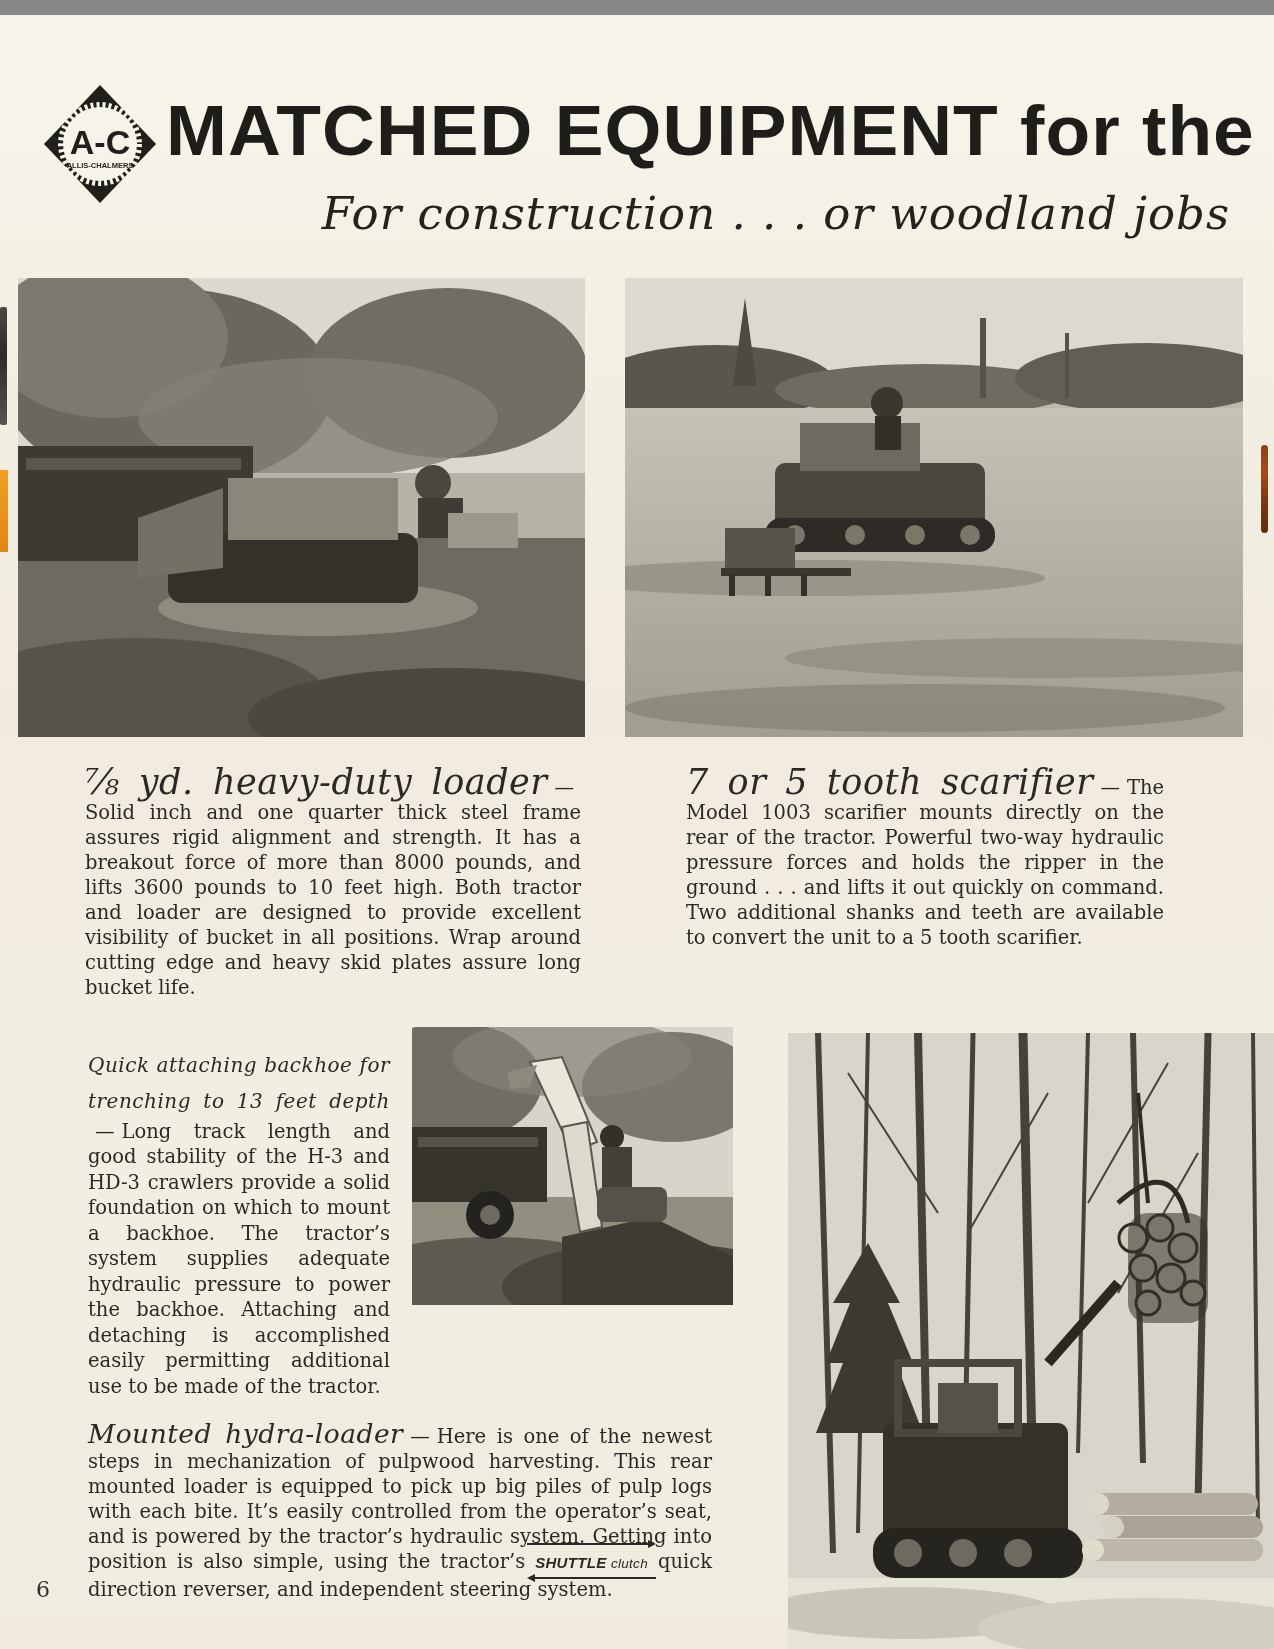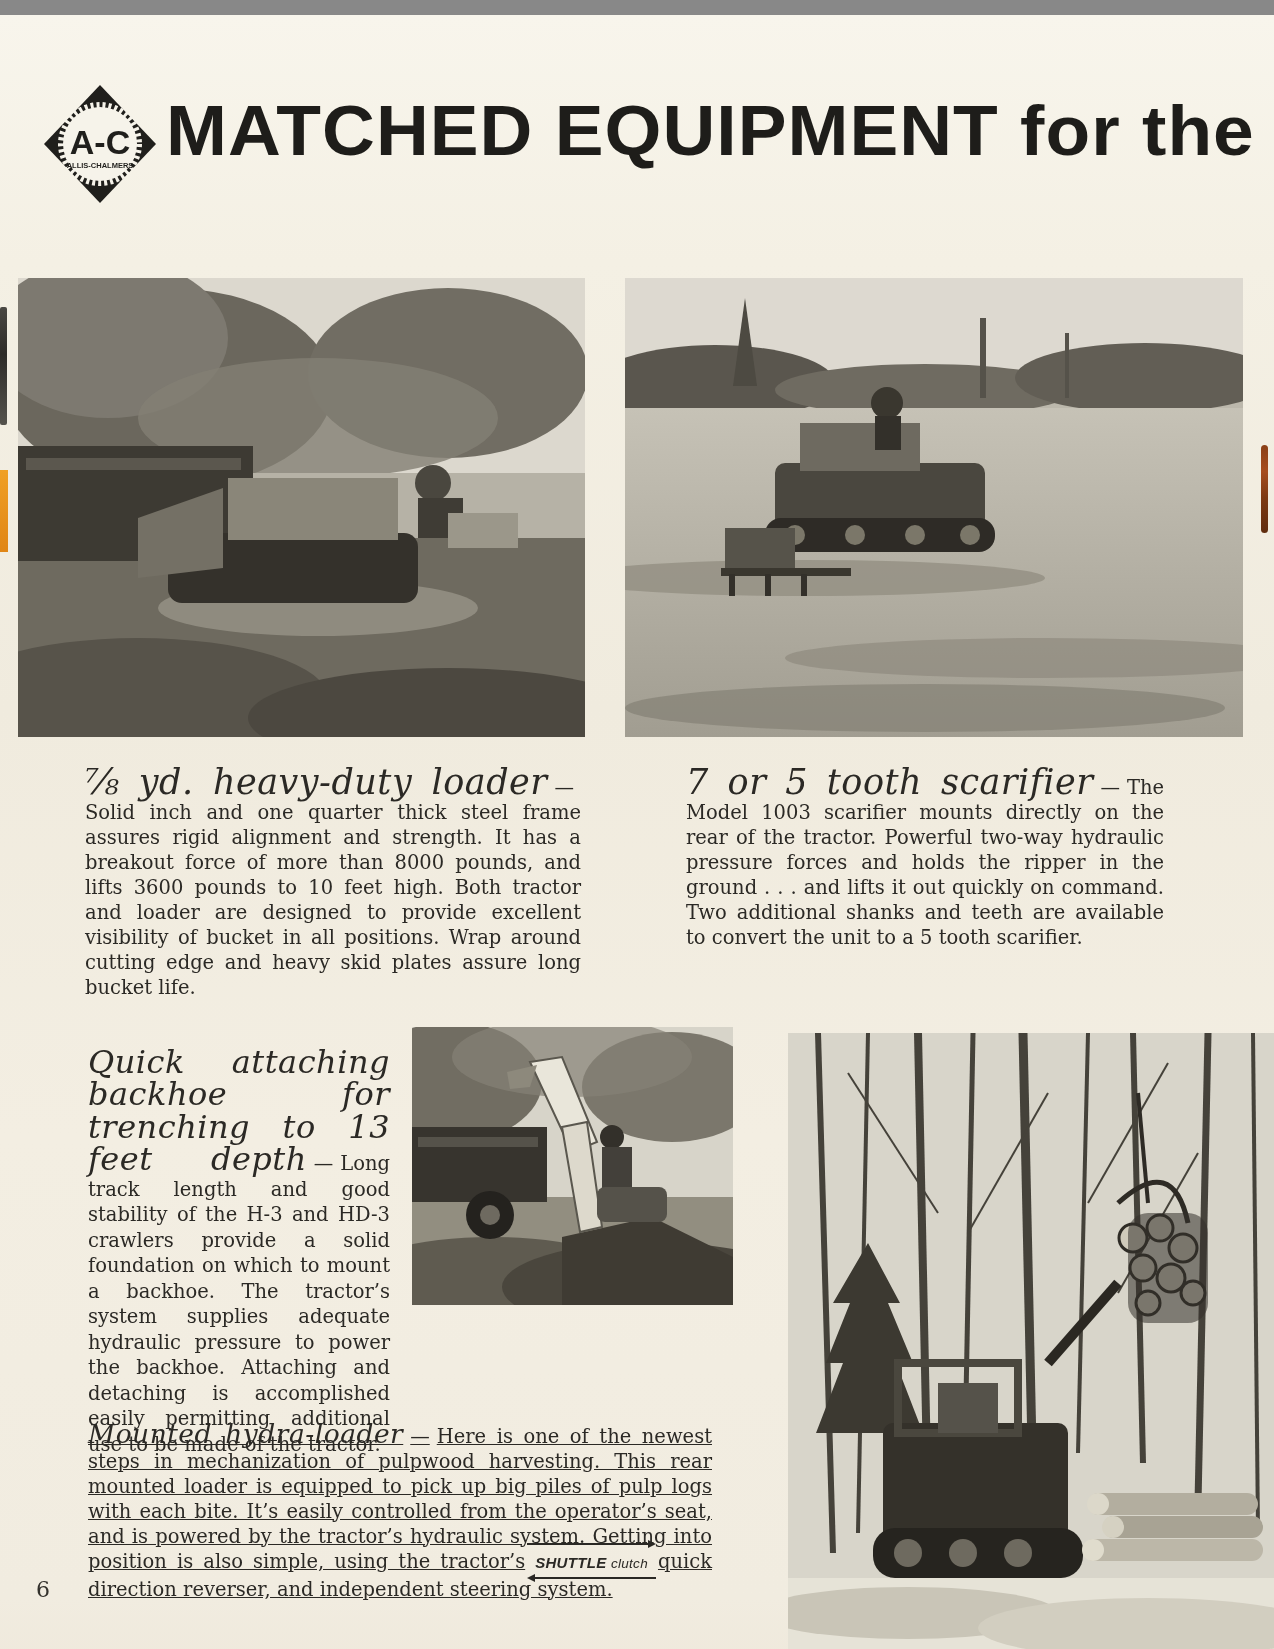--- a/index.html
+++ b/index.html
@@ -33,22 +33,22 @@
   #photo2{left:625px;top:263px;width:618px;height:459px;}
   #photo3{left:412px;top:1012px;width:321px;height:278px;}
   #photo4{left:788px;top:1018px;width:486px;height:624px;}
   
   .cap{position:absolute;text-align:justify;font-size:19.5px;line-height:25px;color:#2b2925;}
   .cap .lead{font-style:italic;font-size:35px;letter-spacing:.5px;}
   .cap .dash{padding:0 7px;font-size:19.5px;}
   #cap1{left:85px;top:735px;width:496px;}
   #cap2{left:686px;top:735px;width:478px;}
   #cap3{left:88px;top:1012px;width:302px;line-height:25.5px;}
-  #cap3 .lead{font-size:32px;line-height:30px;}
-  #cap4{left:88px;top:1386px;width:624px;line-height:25px;text-decoration:underline;}
+  #cap3 .lead{font-size:20px;line-height:36px;}
+  #cap4{left:88px;top:1386px;width:624px;line-height:25px;}
   #cap4 .lead{font-size:26.5px;}
   
   .shuttle{
     position:relative;display:inline-block;margin:0 8px;padding:1px 2px;
     font-family:"Liberation Sans", sans-serif;font-style:italic;
     font-size:15px;letter-spacing:.3px;white-space:nowrap;vertical-align:baseline;
   }
   .shuttle b{font-weight:700;}
   .shuttle .cl{font-size:13.5px;}
   .sh-arrow{position:absolute;left:-6px;right:-6px;height:0;}
@@ -85,20 +85,21 @@
 
   <svg class="logo" viewBox="0 0 116 122">
     <polygon points="58,2 114,61 58,120 2,61" fill="#201f1c"></polygon>
     <circle cx="58" cy="61" r="37" fill="#f6f3ea"></circle>
     <circle cx="58" cy="61" r="39" fill="none" stroke="#f6f3ea" stroke-width="6" stroke-dasharray="3 3"></circle>
     <text x="58" y="71" text-anchor="middle" font-family="Liberation Sans, sans-serif" font-weight="900" font-size="34" fill="#201f1c">A-C</text>
     <text x="58" y="85" text-anchor="middle" font-family="Liberation Sans, sans-serif" font-weight="700" font-size="7.5" fill="#201f1c">ALLIS-CHALMERS</text>
   </svg>
 
   <div class="headline">MATCHED EQUIPMENT for the</div>
+  <div class="subtitle">For construction . . . or woodland jobs</div>
 
   <div class="photo" id="photo1">
     <svg viewBox="0 0 567 459" preserveAspectRatio="none">
       <rect width="567" height="230" fill="#dcd8ce"></rect>
       <ellipse cx="150" cy="110" rx="165" ry="100" fill="#6b675d"></ellipse>
       <ellipse cx="90" cy="60" rx="120" ry="80" fill="#7d7970"></ellipse>
       <ellipse cx="430" cy="95" rx="140" ry="85" fill="#716d63"></ellipse>
       <ellipse cx="300" cy="140" rx="180" ry="60" fill="#837f74" opacity=".8"></ellipse>
       <rect y="195" width="567" height="80" fill="#b6b2a6"></rect>
       <rect y="260" width="567" height="199" fill="#6e6a5f"></rect>

